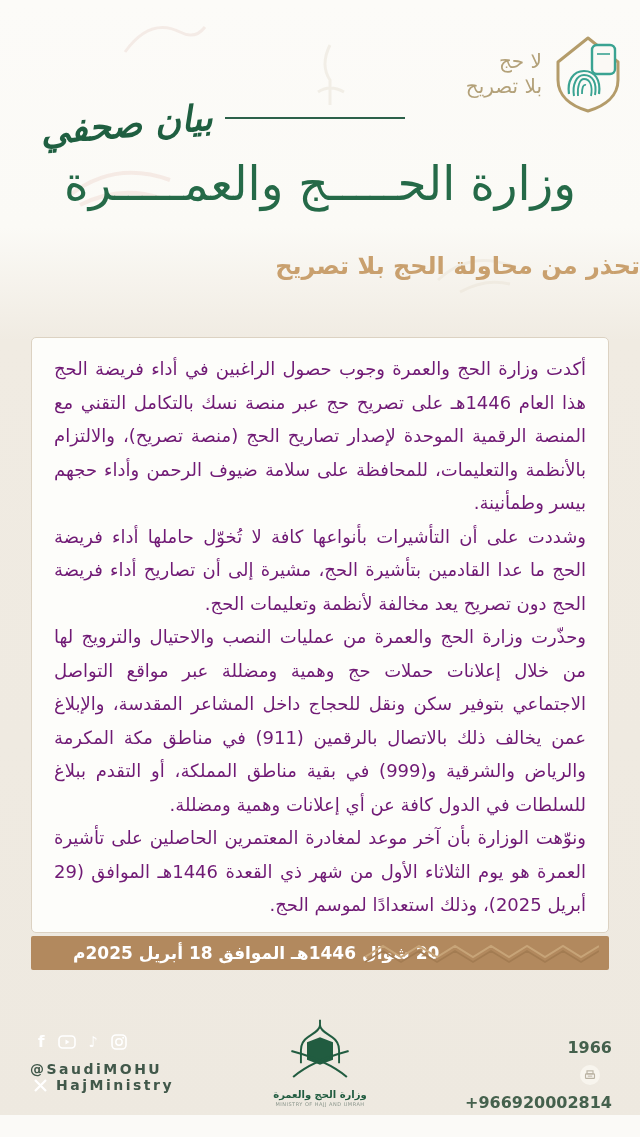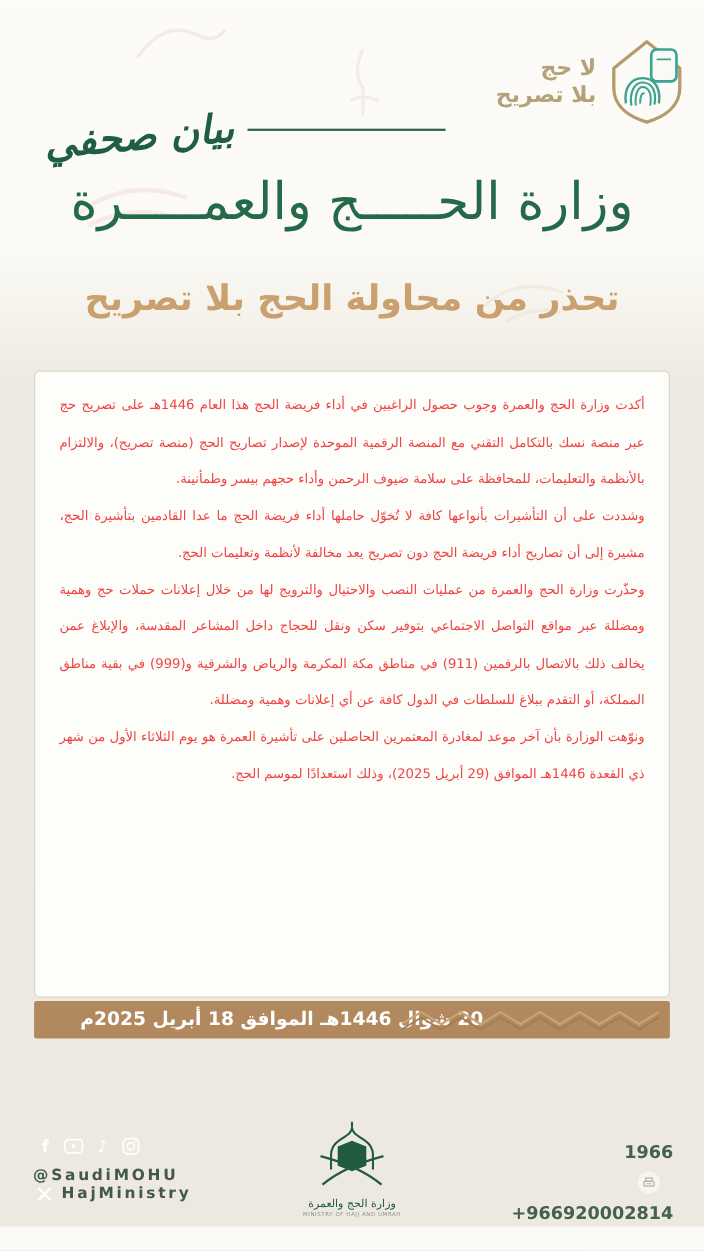--- a/index.html
+++ b/index.html
@@ -8,53 +8,53 @@
     position:relative; width:640px; height:1137px; margin:0 auto; overflow:hidden; direction:rtl;
     background:linear-gradient(180deg,#fcfbf8 0%, #fbfaf6 20%, #f0ebe2 30%, #eee9e0 100%);
   }
   .bottom-strip { position:absolute; left:0; right:0; bottom:0; height:22px; background:#fbfaf7; }
 
   
   .doodle { position:absolute; opacity:.45; pointer-events:none; }
 
   
   .badge { position:absolute; top:34px; right:16px; display:flex; align-items:center; gap:10px; }
-  .badge-text { text-align:right; color:#b3a179; font-weight:bold; font-size:20px; line-height:1.25; }
+  .badge-text { text-align:right; color:#b3a179; font-weight:normal; font-size:20px; line-height:1.25; }
 
   
   .kicker-row { position:absolute; top:104px; left:40px; display:flex; align-items:center; gap:12px; direction:ltr; }
   .kicker-text { color:#1f5f41; font-size:36px; font-weight:bold; transform:rotate(-5deg); font-style:italic; }
   .kicker-line { width:180px; height:2px; background:#2c614a; margin-top:-14px; }
 
   .title { position:absolute; top:156px; left:0; right:0; text-align:center; color:#256a48; font-size:47px; font-weight:normal; letter-spacing:-1px; }
-  .subtitle { position:absolute; top:252px; left:0; right:0; text-align:center; color:#c9a06e; font-size:32px; font-weight:bold; }
+  .subtitle { position:absolute; top:252px; left:0; right:0; text-align:right; color:#c9a06e; font-size:24px; font-weight:bold; }
 
   
   .content { position:absolute; top:337px; left:31px; right:31px; }
   .card {
     background:#fdfdfa; border:1px solid #dcd2c2; border-radius:5px;
     padding:14px 22px 10px 22px; min-height:570px;
   }
-  .card p { font-size:12px; line-height:33.5px; color:#ef4444; text-align:justify; text-align-last:right; }
+  .card p { font-size:18px; line-height:33.5px; color:#701a75; text-align:justify; text-align-last:right; }
   .date-bar {
     position:relative; margin-top:3px; height:34px; background:#b2895e; border-radius:2px;
     display:flex; align-items:center; direction:ltr; padding-left:42px;
   }
   .date-text { color:#ffffff; font-weight:bold; font-size:17px; direction:rtl; }
   .zigzag { position:absolute; right:10px; top:4px; }
 
   
   .social-block { position:absolute; left:30px; top:1033px; direction:ltr; }
   .social-icons { display:flex; gap:13px; align-items:center; margin-left:8px; height:18px; }
   .glyph-icon { color:#ffffff; font-weight:bold; font-size:15px; line-height:16px; }
   .handle { color:#41584a; font-weight:bold; font-size:14px; letter-spacing:2.5px; margin-top:10px; }
   .x-row { display:flex; align-items:center; gap:9px; margin-left:4px; }
 
   .ministry-logo { position:absolute; left:50%; transform:translateX(-50%); top:1018px; width:150px; text-align:center; direction:ltr; }
-  .logo-ar { font-size:10px; color:#215c40; font-weight:normal; margin-top:1px; }
+  .logo-ar { font-size:10px; color:#215c40; font-weight:bold; margin-top:1px; }
   .logo-en { font-size:5px; color:#8a958b; letter-spacing:.5px; margin-top:1px; }
 
   .contacts { position:absolute; right:28px; top:1038px; display:flex; flex-direction:column; gap:8px; align-items:flex-end; direction:ltr; }
   .contact-row { display:flex; align-items:center; gap:8px;flex-direction:column; }
   .contact-label { color:#45614d; font-weight:bold; font-size:16px; }
   .contact-badge { width:20px; height:20px; border-radius:50%; background:#f8f5ee; display:flex; align-items:center; justify-content:center; }
 </style>
 </head>
 <body>
 

